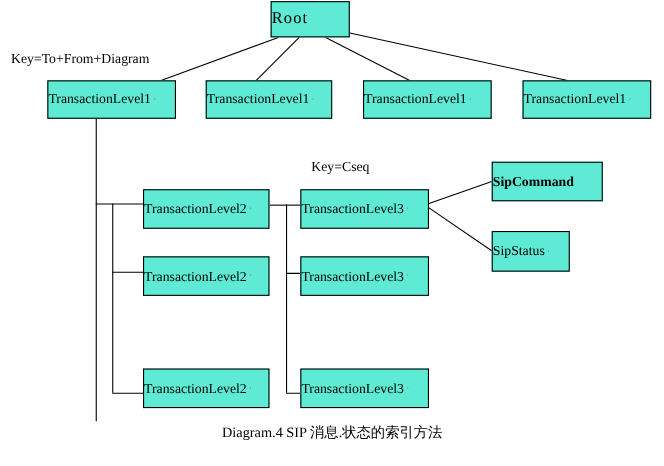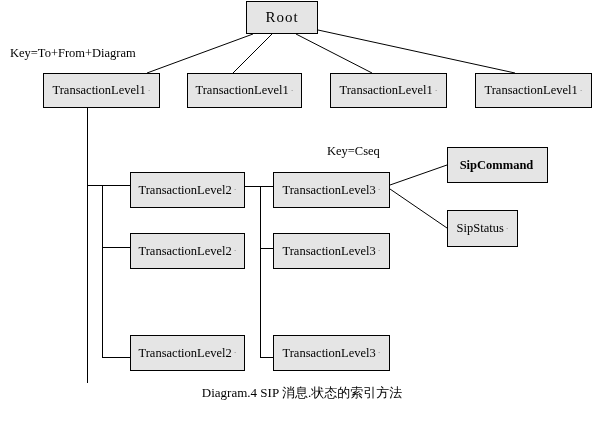--- a/index.html
+++ b/index.html
@@ -20,24 +20,24 @@
     position: absolute;
     left: 0;
     top: 0;
     width: 604px;
     height: 424px;
   }
   .node {
     position: absolute;
     box-sizing: border-box;
     border: 1px solid #000000;
-    background: #e5e5e5;
+    background: #5eead4;
     display: flex;
     align-items: center;
-    justify-content: center;
+    justify-content: flex-start;
     font-size: 12.5px;
     white-space: nowrap;
     line-height: 1;
   }
   .node .mark {
     font-size: 8px;
     color: #666666;
     margin-left: 2px;
   }
   .root-node {
@@ -83,21 +83,21 @@
       <line x1="260.5" y1="186" x2="260.5" y2="357"></line>
       <line x1="260" y1="248.5" x2="273" y2="248.5"></line>
       <line x1="260" y1="357.5" x2="273" y2="357.5"></line>
 
       <line x1="390" y1="185" x2="447" y2="165"></line>
       <line x1="390" y1="189" x2="447" y2="228"></line>
     </g>
   </svg>
 
   <div class="key-label" style="left:10px; top:46px;">Key=To+From+Diagram</div>
-  <div class="key-label" style="left:283px; top:144px;margin-left:44px;">Key=Cseq</div>
+  <div class="key-label" style="left:283px; top:144px;">Key=Cseq</div>
 
   <div class="node root-node" style="left:246px; top:1px; width:72px; height:33px;">
     <span>Root</span>
   </div>
 
   <div class="node" style="left:43px; top:73px; width:117px; height:35px;">
     <span>TransactionLevel1</span>
       <span class="mark">·</span>
   </div>
   <div class="node" style="left:187px; top:73px; width:115px; height:35px;">

